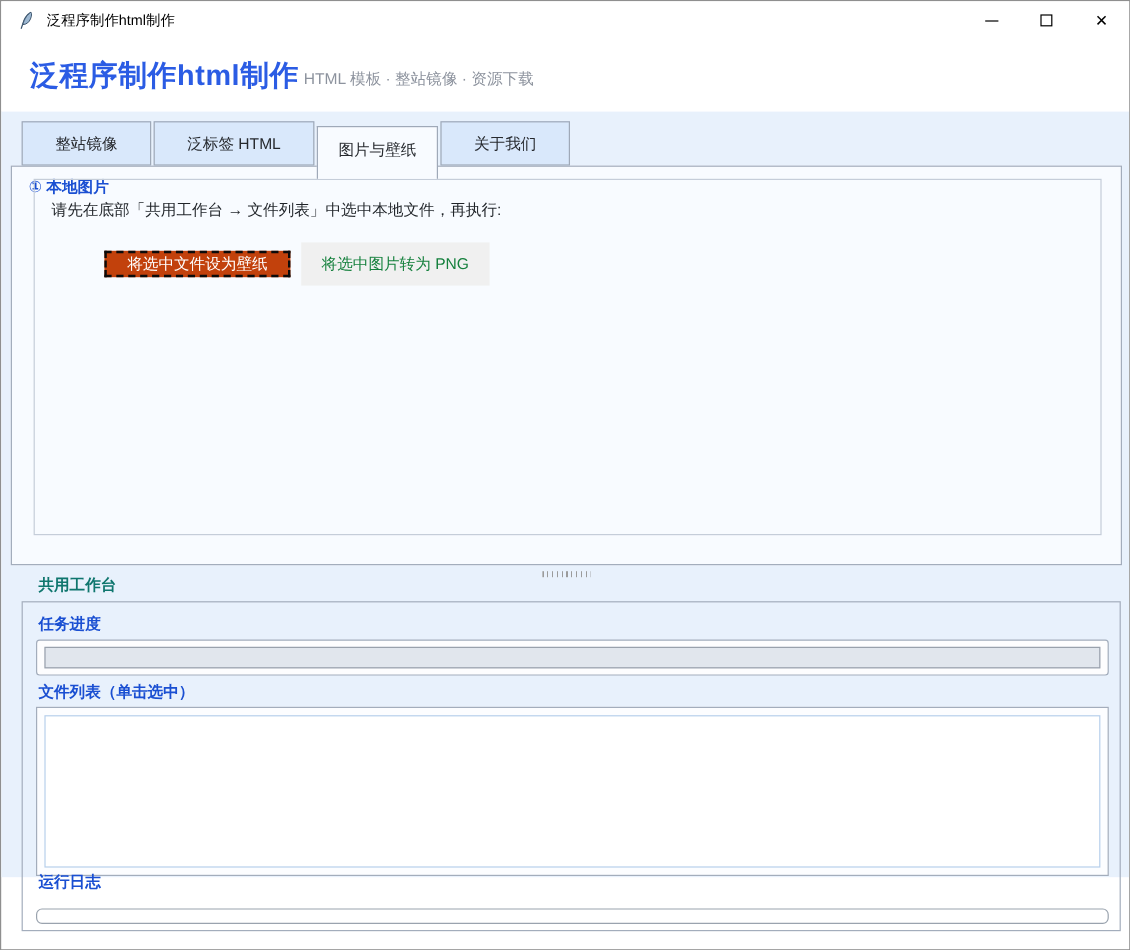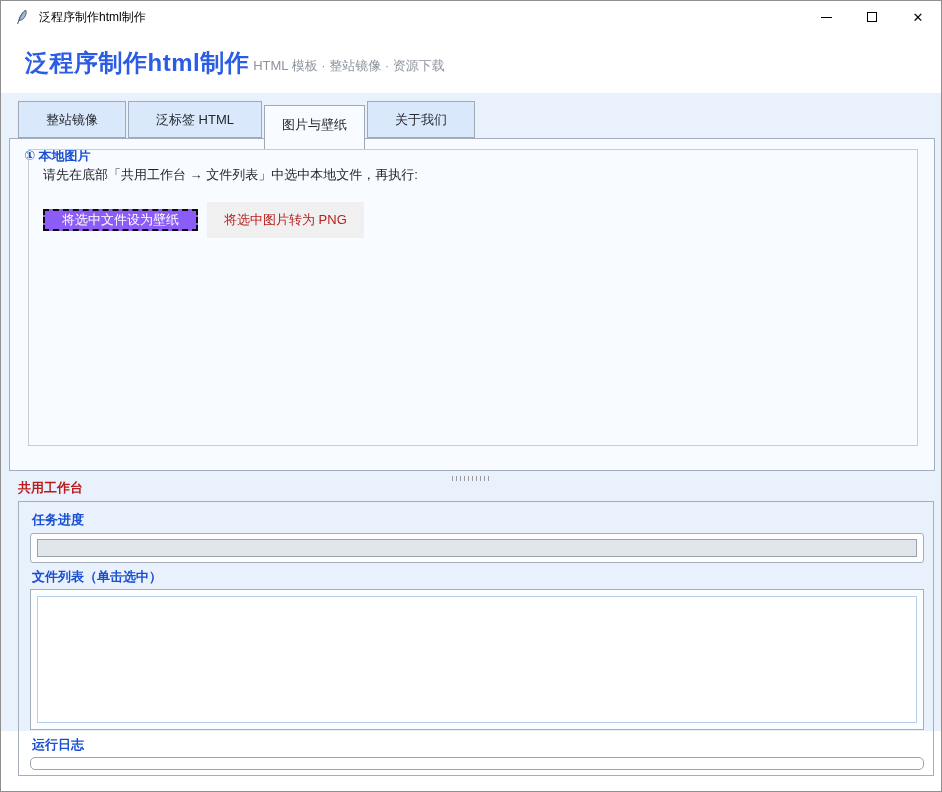--- a/index.html
+++ b/index.html
@@ -61,44 +61,44 @@
     background:#f8fbff; border:1px solid #a3adbc; z-index:1;
   }
   .pane-section-label { position:absolute; left:14px; top:8px; font-weight:bold; color:#1a4fd2; }
   .subframe {
     position:absolute; left:18px; top:10px; width:890px; height:297px;
     border:1px solid #c5cdd9; padding:14px;
   }
   .instruction { color:#1f2328; margin:2px 0 18px 0; }
   .btn-row { display:flex; align-items:center; gap:9px; }
   .btn-primary {
-    border:2px dashed #0b0b0b; background:#8b5cf6; color:#ffffff;
-    padding:0 17px; font-size:13px; font-family:inherit; cursor:default;
+    border:2px dashed #0b0b0b; background:#c2410c; color:#ffffff;
+    padding:0 17px; font-size:13px; font-family:inherit; cursor:default;margin-left:44px;
   }
   .btn-secondary {
-    border:none; background:#f0f0f0; color:#b91c1c;
+    border:none; background:#f0f0f0; color:#15803d;
     padding:9px 17px; font-size:13px; font-family:inherit; cursor:default;
   }
 
   
   .sash {
     position:absolute; left:451px; top:383px; width:40px; height:5px;
     background:repeating-linear-gradient(90deg,#9b9b9b 0 1px,transparent 1px 4px);
   }
 
   
-  .ws-title { position:absolute; left:17px; top:386px; font-weight:bold; color:#b91c1c; }
+  .ws-title { position:absolute; left:31px; top:386px; font-weight:bold; color:#0f766e; }
   .ws-frame {
     position:absolute; left:17px; top:408px; width:916px; height:275px;
     border:1px solid #a3adbc;
   }
   .ws-label { position:absolute; left:13px; font-weight:bold; color:#1a4fd2; }
   .lbl-progress { top:9px; }
   .lbl-files { top:66px; }
-  .lbl-log { top:234px; }
+  .lbl-log { top:224px; }
 
   .progress-outer {
     position:absolute; left:11px; top:31px; width:894px; height:30px;
     background:#fdfdfe; border:1px solid #a3adbc; border-radius:3px; padding:5px 6px;
   }
   .progress-trough {
     width:100%; height:18px; background:#e1e6ed; border:1px solid #99a1ac; position:relative;
   }
   .progress-fill { position:absolute; left:0; top:0; bottom:0; width:0%; background:#2a62d9; }
 

